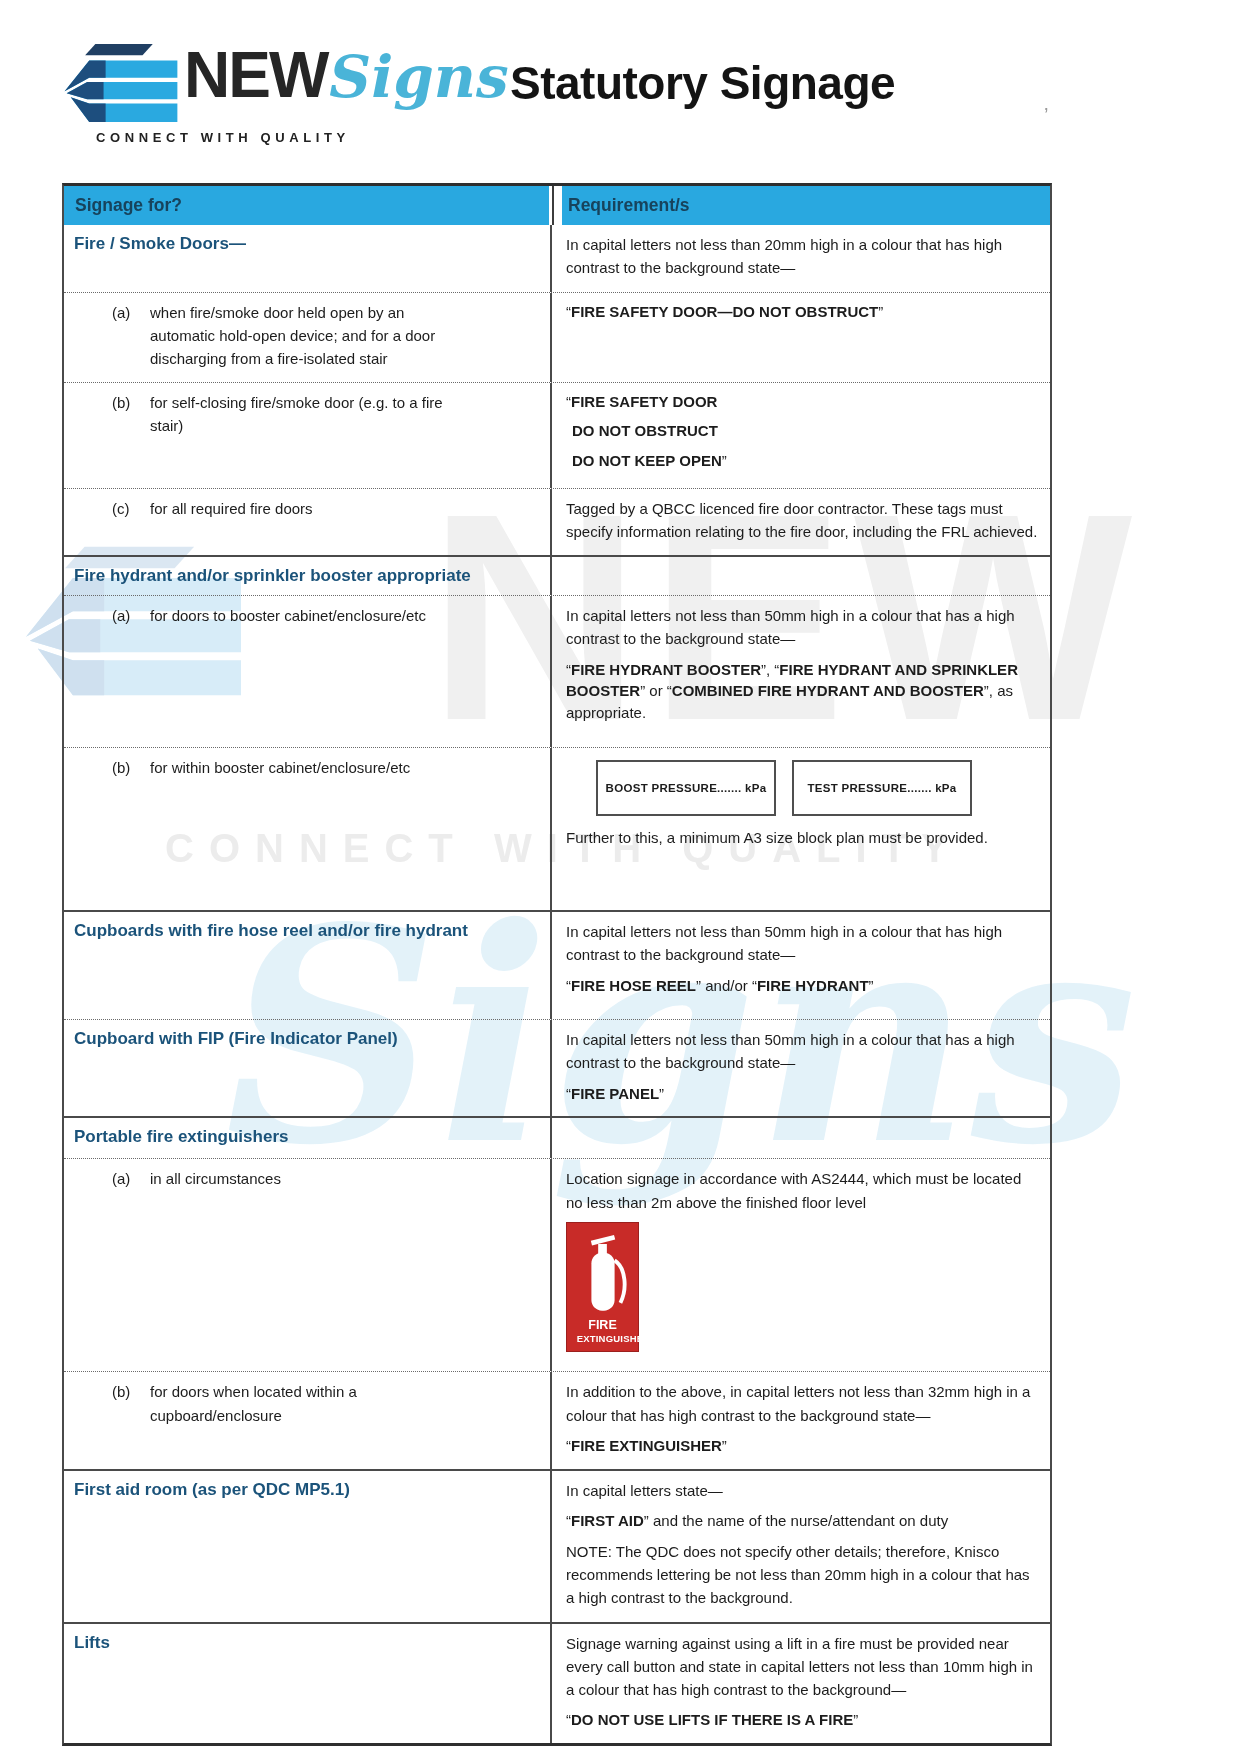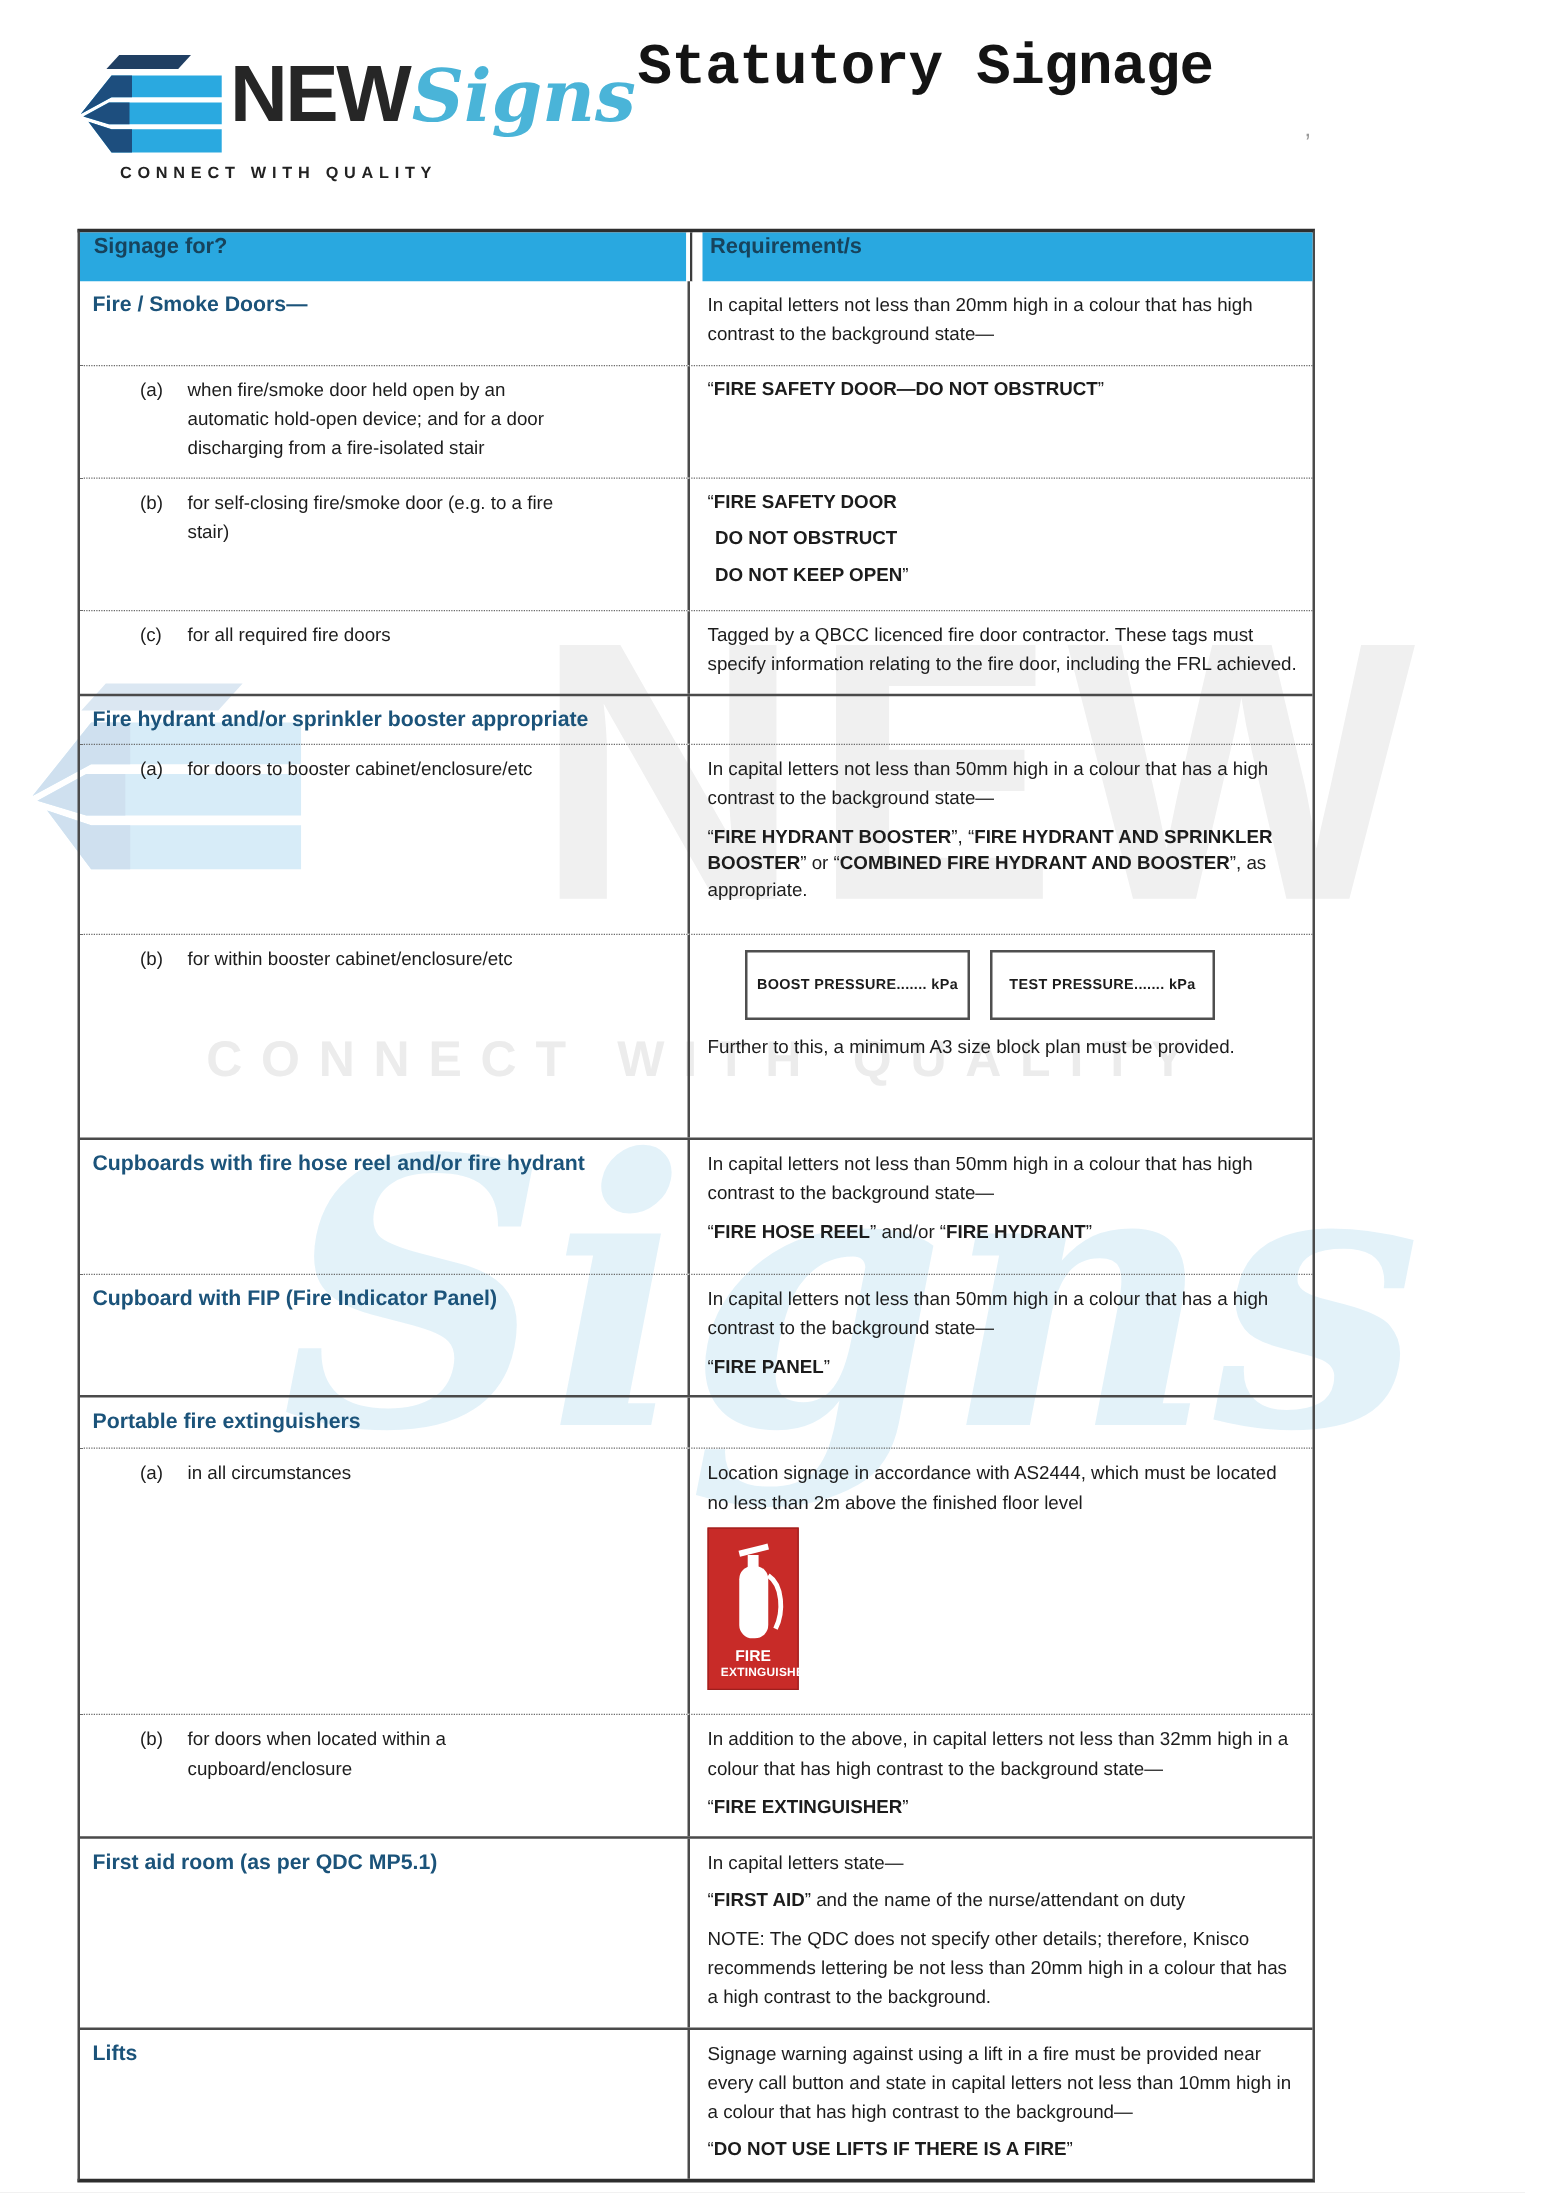--- a/index.html
+++ b/index.html
@@ -19,32 +19,32 @@
   
   .hdr{position:absolute;left:0;top:0;width:100%;z-index:2;}
   .logo{position:absolute;left:62px;top:38px;}
   .logo-icon{position:absolute;left:0;top:6px;width:118px;height:82px;}
   .logo-words{position:absolute;left:122px;top:0;white-space:nowrap;}
   .logo-new{font-size:64px;font-weight:900;color:#262626;letter-spacing:-2px;}
   .logo-script{font-family:"DejaVu Serif",serif;font-style:italic;font-weight:bold;
                font-size:58px;color:#4ab4d8;margin-left:2px;}
   .logo-tagline{position:absolute;left:34px;top:92px;font-size:13px;font-weight:bold;
                color:#222;letter-spacing:4.6px;white-space:nowrap;}
-  .titles{position:absolute;left:510px;top:28px;font-family:Liberation Mono, monospace;}
+  .titles{position:absolute;left:510px;top:56px;}
   .doc-title{margin:0;font-size:46px;font-weight:900;color:#141414;letter-spacing:-0.5px;}
   .doc-subtitle{margin:12px 0 0 0;font-size:28px;font-weight:bold;color:#141414;}
   .corner-mark{position:absolute;left:1044px;top:104px;font-size:20px;color:#999;}
 
   
   .stat-table{position:absolute;left:62px;top:183px;width:990px;z-index:1;
               border-top:3px solid #2e2e2e;border-bottom:3px solid #2e2e2e;
               border-left:2px solid #4a4a4a;border-right:2px solid #4a4a4a;
               box-sizing:border-box;background:transparent;}
   .thead{display:flex;height:39px;}
-  .th{display:flex;align-items:flex-start;background:var(--header_bg,#29a8e0);
+  .th{display:flex;align-items:center;background:var(--header_bg,#29a8e0);
       font-size:17.5px;font-weight:bold;color:var(--header_text,#17435c);}
   .th1{width:485px;padding-left:11px;box-sizing:border-box;}
   .hgapL{width:3px;background:#fff;}
   .hline{width:2px;background:#3c3c3c;}
   .hgapR{width:8px;background:#fff;}
   .th2{flex:1;padding-left:6px;}
 
   .row{display:flex;box-sizing:border-box;}
   .top-dotted{border-top:1px dotted #6a6a6a;}
   .top-solid{border-top:2px solid #4a4a4a;}

